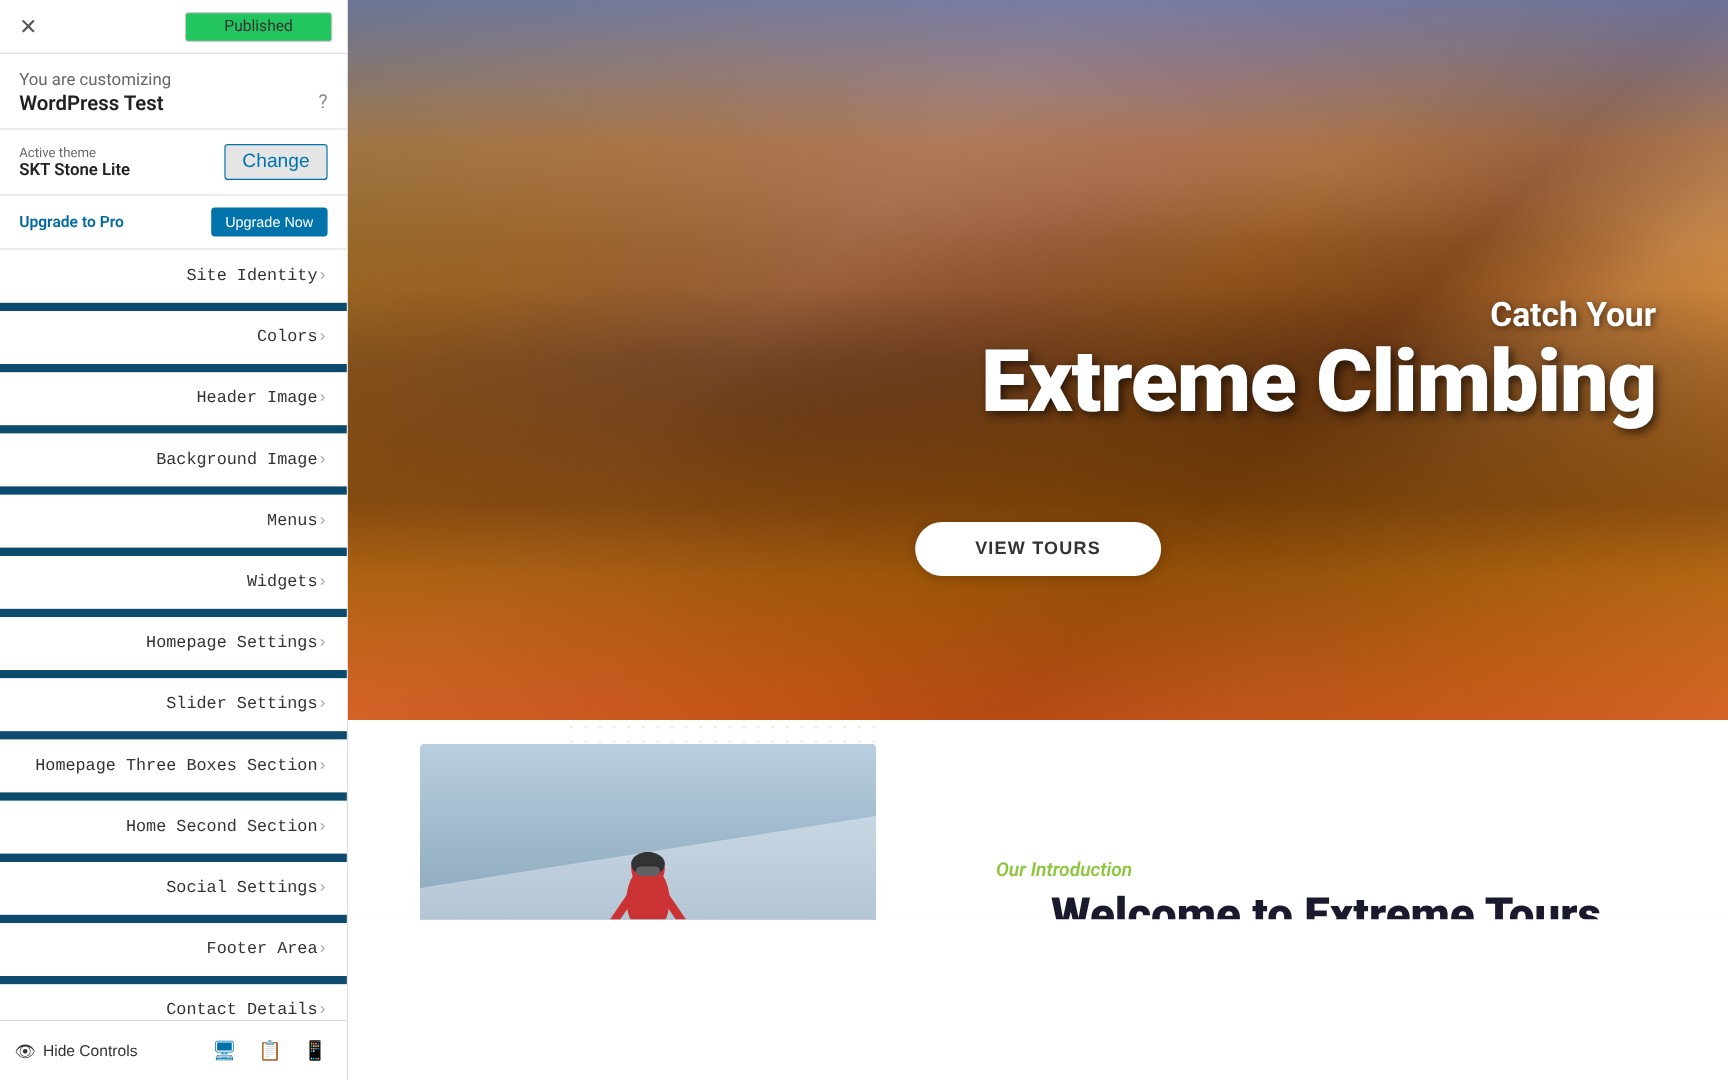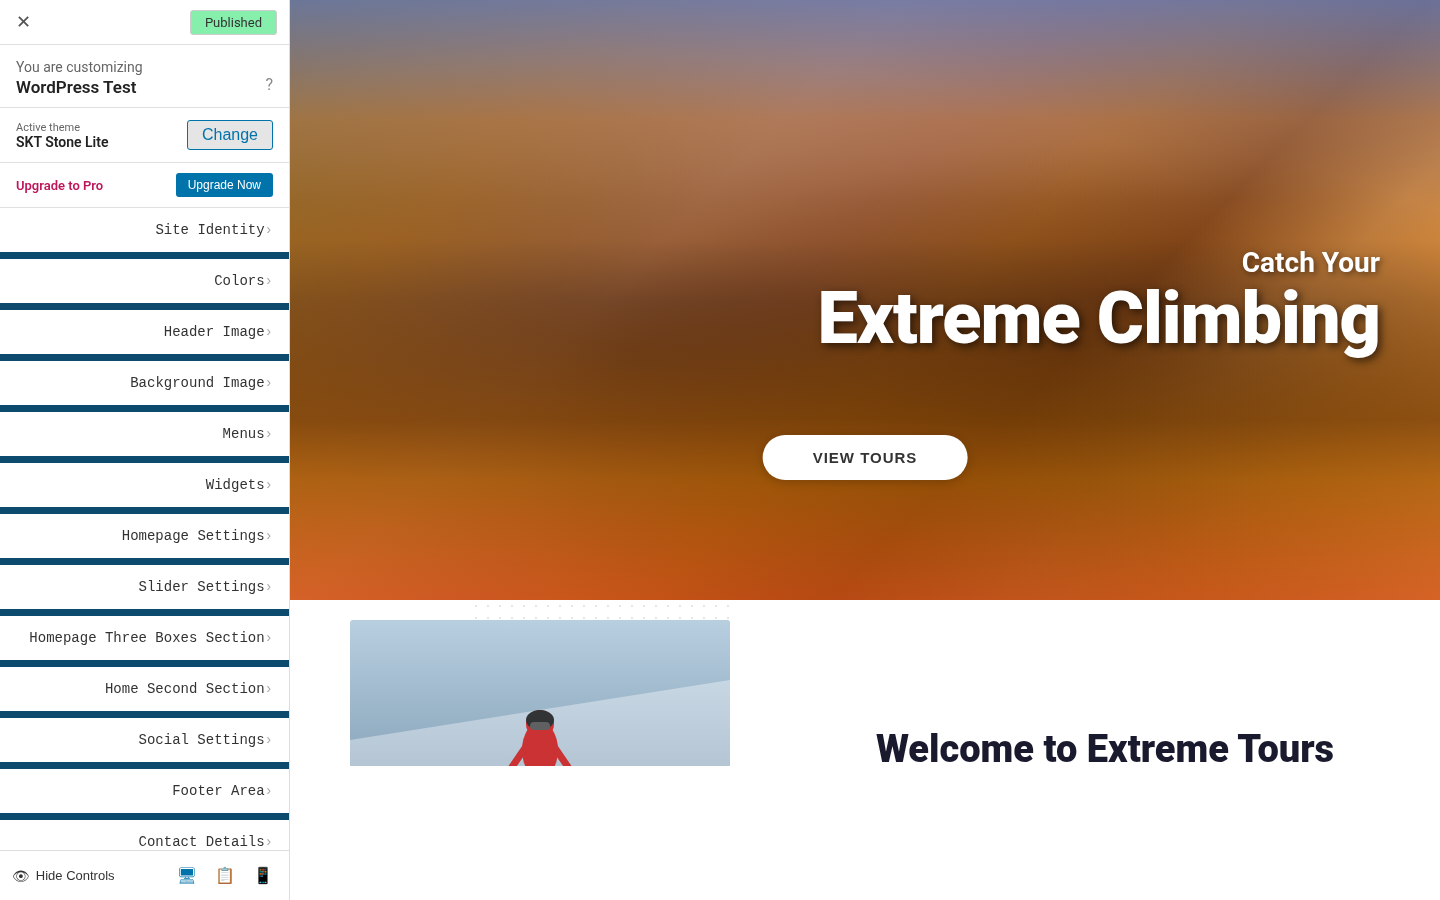--- a/index.html
+++ b/index.html
@@ -31,24 +31,24 @@
     }
     .close-btn {
       background: none;
       border: none;
       cursor: pointer;
       font-size: 18px;
       color: #555;
       padding: 4px;
     }
     .published-badge {
-      background: #86efac;
+      background: #22c55e;
       border: 1px solid #ccc;
       border-radius: 3px;
-      padding: 4px 14px;
+      padding: 4px 32px;
       font-size: 13px;
       color: #333;
     }
 
     
     .customizing-section {
       padding: 14px 16px 10px 16px;
       border-bottom: 1px solid #e0e0e0;
     }
     .customizing-label {
@@ -99,21 +99,21 @@
     .upgrade-bar {
       padding: 10px 16px;
       border-bottom: 1px solid #e0e0e0;
       display: flex;
       align-items: center;
       justify-content: space-between;
     }
     .upgrade-label {
       font-size: 13px;
       font-weight: 600;
-      color: #be185d;
+      color: #0369a1;
     }
     .upgrade-now-btn {
       background: #0073aa;
       border: none;
       border-radius: 3px;
       padding: 5px 12px;
       font-size: 12px;
       color: #fff;
       cursor: pointer;
     }
@@ -516,17 +516,18 @@
             <line x1="26" y1="55" x2="35" y2="85" stroke="#cc2222" stroke-width="8" stroke-linecap="round"></line>
 
             <rect x="-15" y="83" width="40" height="6" rx="3" fill="#cc2222"></rect>
             <rect x="15" y="83" width="40" height="6" rx="3" fill="#cc2222"></rect>
           </g>
         </svg>
       </div>
     </div>
 
     <div class="intro-text">
+      <div class="intro-subtitle">Our Introduction</div>
       <div class="intro-title">Welcome to Extreme Tours</div>
     </div>
   </div>
 
 </div>
 
 </body></html>

